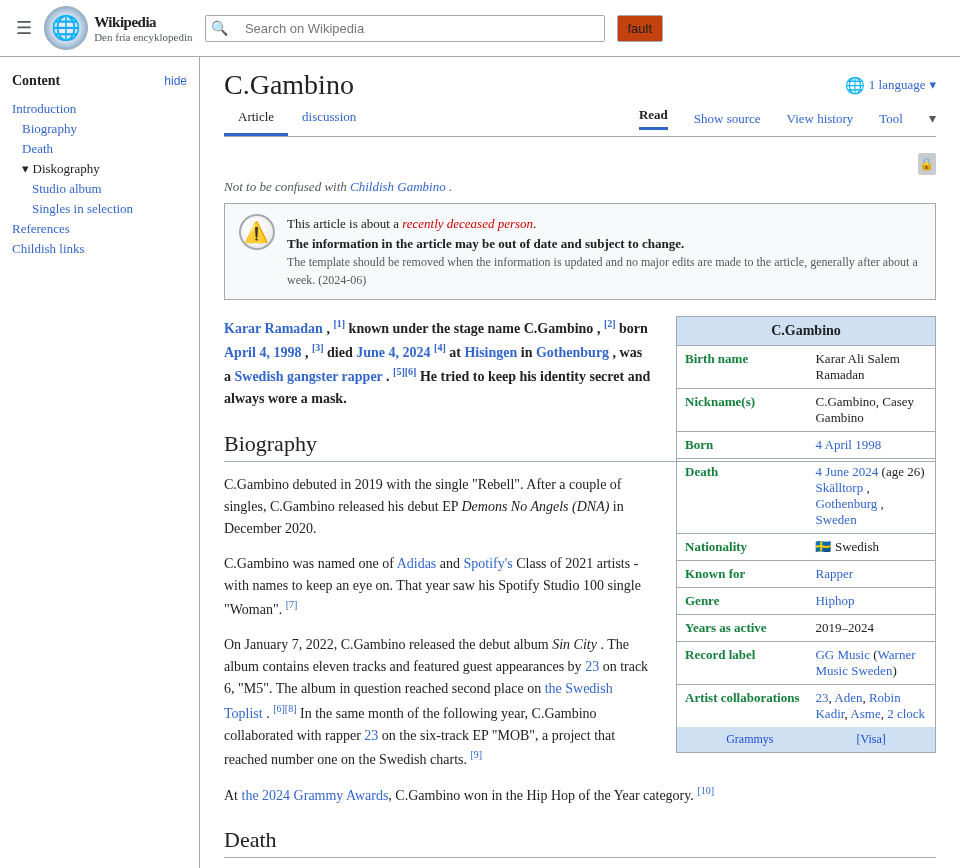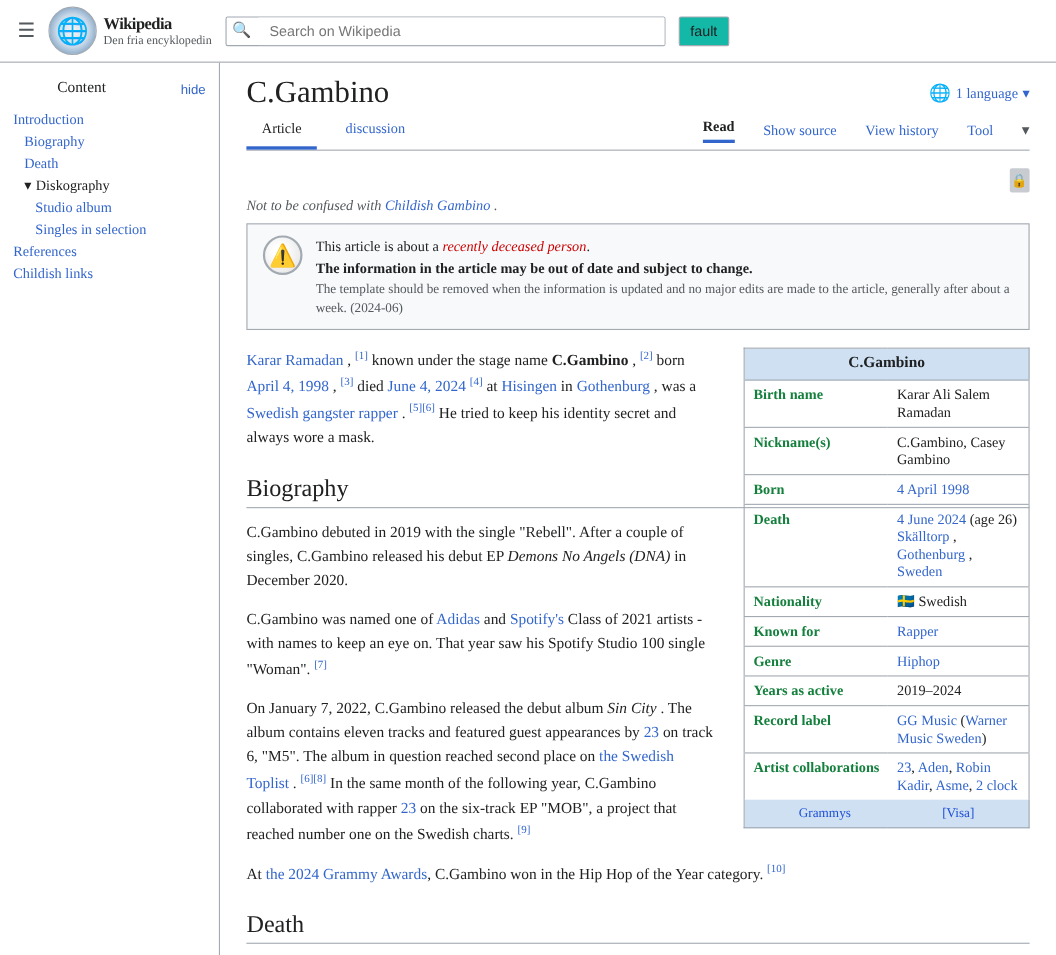--- a/index.html
+++ b/index.html
@@ -22,39 +22,39 @@
     #topbar .logo-text .sub { font-size: 11px; color: #54595d; display: block; }
     #topbar .search-box {
       display: flex; flex: 1; max-width: 400px;
       border: 1px solid #a2a9b1; border-radius: 2px;
       align-items: center; background: #fff;
     }
     #topbar .search-box input {
       flex: 1; padding: 5px 10px; border: none; outline: none; font-size: 13px;
     }
     #topbar .fault-btn {
-      background: #14b8a6; border: 1px solid #a2a9b1; border-radius: 2px;
+      background: #c2410c; border: 1px solid #a2a9b1; border-radius: 2px;
       padding: 5px 10px; cursor: pointer; font-size: 13px; color: #202122;
     }
 
     
     #main-layout { display: flex; min-height: calc(100vh - 56px); }
 
     
     #sidebar {
       width: 200px; min-width: 200px;
       padding: 16px 12px;
       border-right: 1px solid #a2a9b1;
       font-size: 13px;
     }
     .sidebar-header {
       display: flex; align-items: center; justify-content: space-between;
       margin-bottom: 10px;
     }
-    .sidebar-header span { font-weight: normal; font-size: 14px; margin-left: 40px; }
+    .sidebar-header span { font-weight: bold; font-size: 14px; }
     .sidebar-header .hide-btn {
       font-size: 12px; color: #3366cc; cursor: pointer; background: none; border: none;
     }
     .sidebar-section { margin-bottom: 6px; }
     .sidebar-item {
       padding: 2px 0 2px 10px; color: #3366cc; cursor: pointer; font-size: 13px;
     }
     .sidebar-subitem {
       padding: 2px 0 2px 20px; color: #3366cc; cursor: pointer; font-size: 13px;
     }
@@ -78,21 +78,21 @@
     .lang-btn {
       display: flex; align-items: center; gap: 4px;
       font-size: 13px; color: #3366cc; cursor: pointer;
     }
 
     
     .tab-bar {
       display: flex; align-items: center; justify-content: space-between;
       border-bottom: 1px solid #a2a9b1; margin-bottom: 16px;
     }
-    .tabs { display: flex; gap: 12px; }
+    .tabs { display: flex; gap: 0; }
     .tab {
       padding: 8px 14px; font-size: 13px; cursor: pointer; color: #3366cc;
       border-bottom: 3px solid transparent;
     }
     .tab.active { color: #202122; border-bottom: 3px solid #3366cc; font-weight: normal; }
     .tab-actions { display: flex; gap: 26px; align-items: center; }
     .tab-action { font-size: 13px; color: #3366cc; cursor: pointer; }
 
     
     .notice-box {
@@ -138,21 +138,21 @@
     .infobox-value { color: #202122; }
     .infobox-footer {
       background: #cee0f2;
       text-align: center;
       padding: 5px;
       font-size: 12px;
     }
     .infobox-footer a { color: #1d4ed8; }
 
     
-    .article-lead { font-size: 14px; line-height: 1.6; margin-bottom: 16px; }
+    .article-lead { font-size: 14px; line-height: 1.6; margin-bottom: 16px; font-weight: bold; }
     h2.section-title {
       font-family: 'Linux Libertine', Georgia, serif;
       font-size: 22px; font-weight: normal;
       border-bottom: 1px solid #a2a9b1;
       margin: 20px 0 12px 0;
       padding-bottom: 4px;
     }
     .article-para { font-size: 14px; line-height: 1.6; margin-bottom: 12px; }
     sup { font-size: 10px; color: #3366cc; }
   </style>

